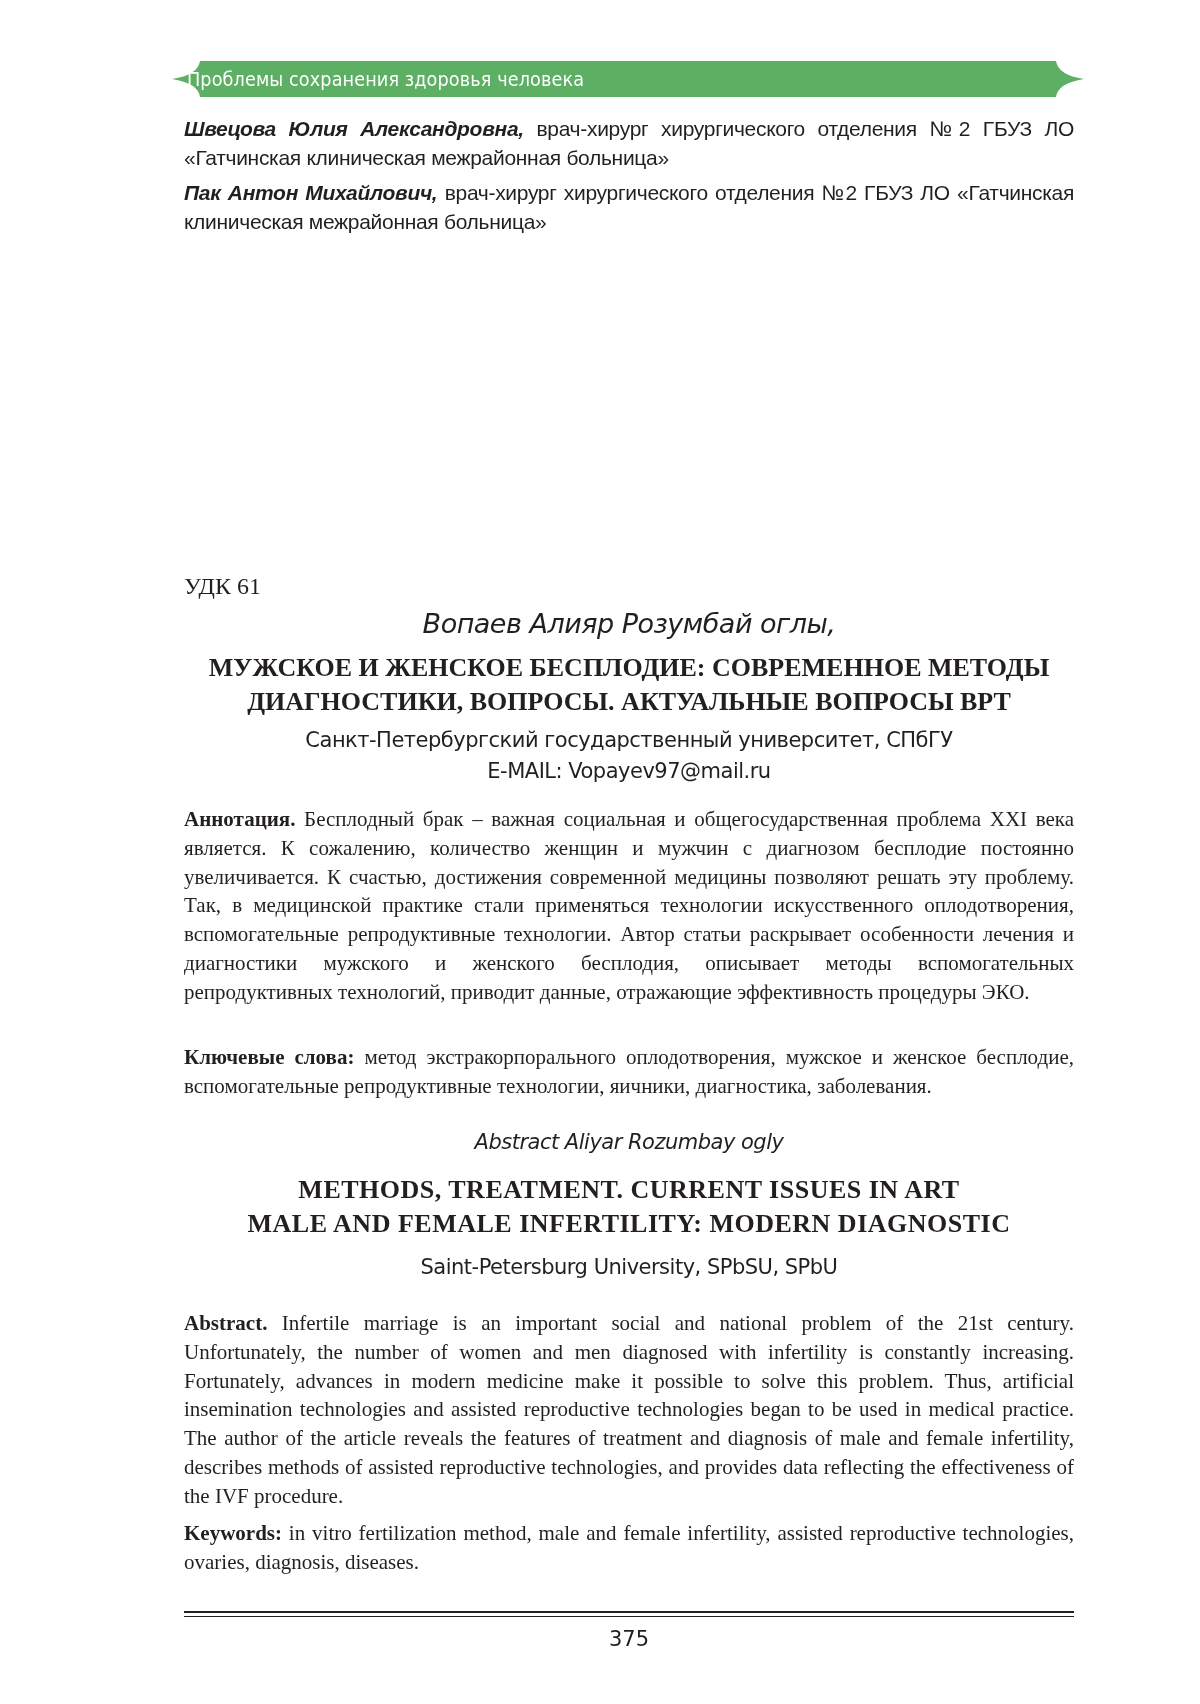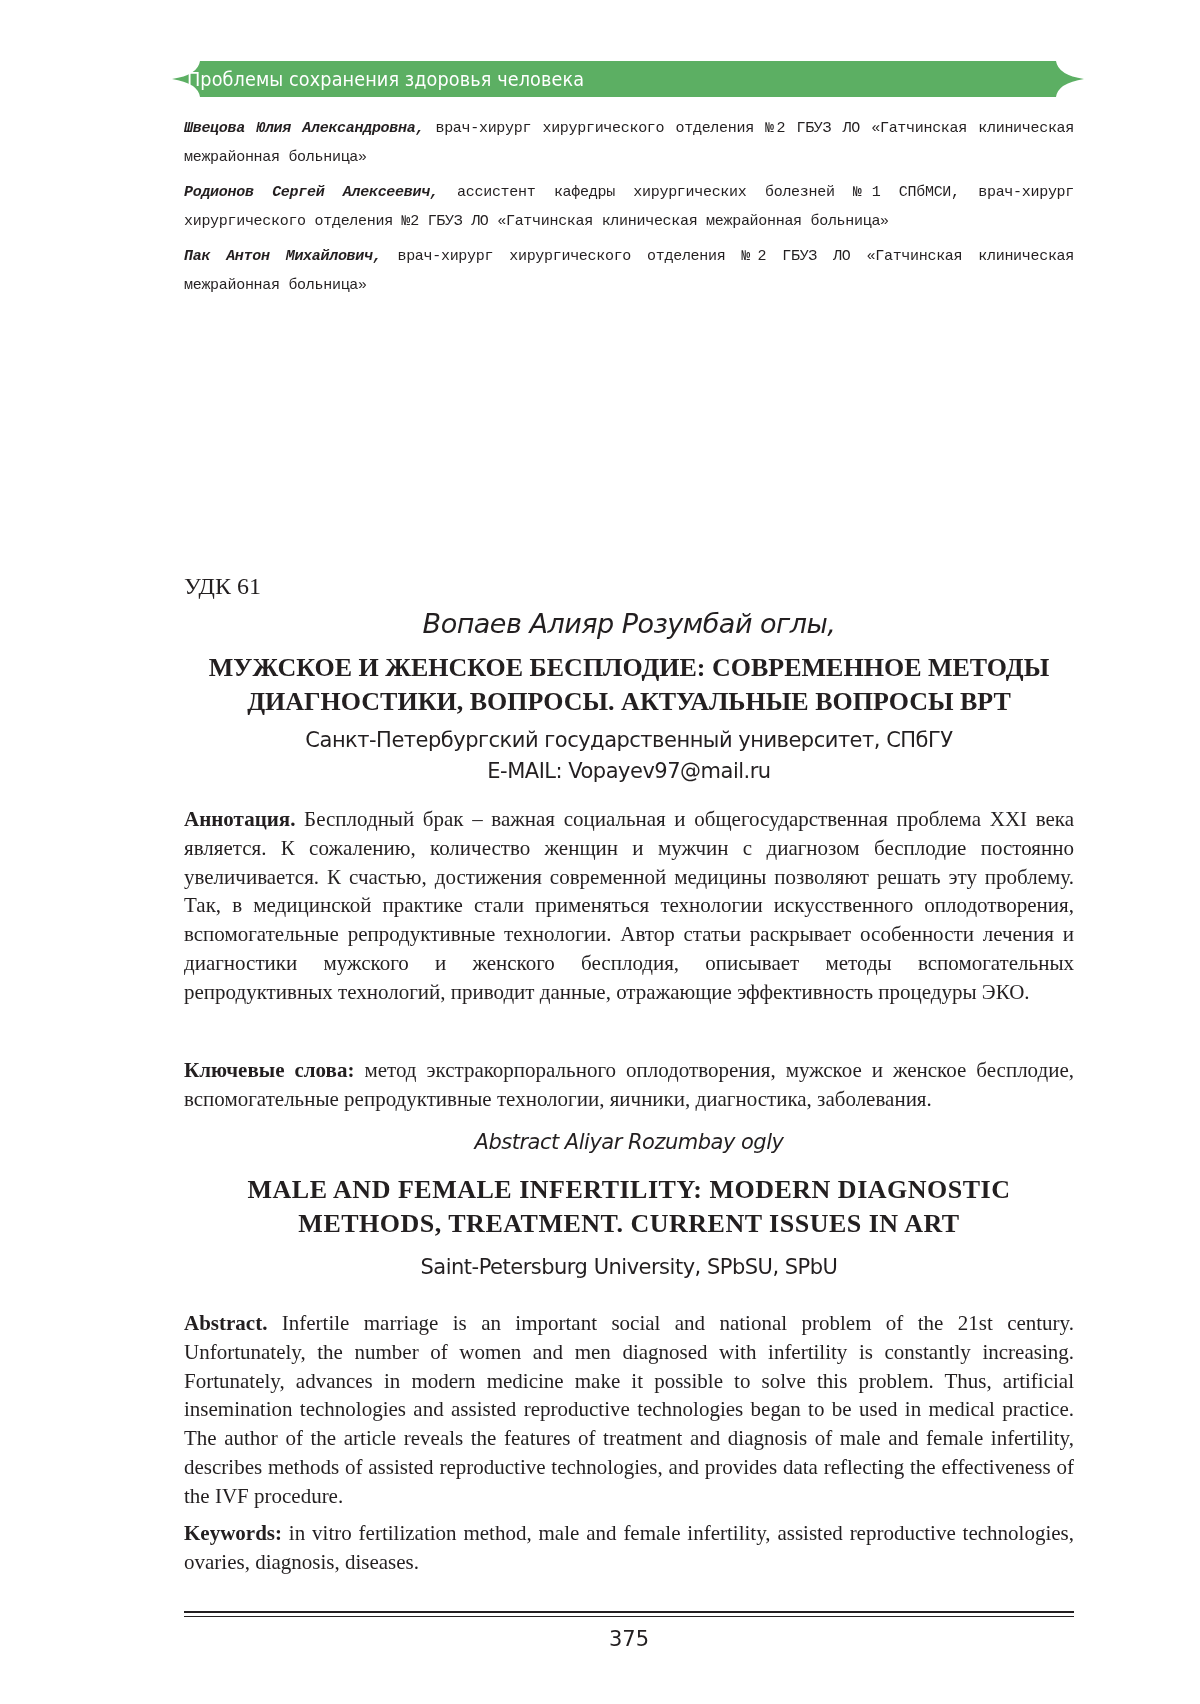--- a/index.html
+++ b/index.html
@@ -8,33 +8,33 @@
     position:absolute; left:172px; top:61px; width:912px; height:36px;
     display:flex; align-items:center; justify-content:flex-start;
   }
   .banner svg { position:absolute; left:0; top:0; }
   .banner-text {
     position:relative; font-family:"DejaVu Sans", sans-serif; font-size:19px;
     color:#ffffff; letter-spacing:0.1px; transform:scaleX(0.93);
   }
   .col { position:absolute; left:184px; width:890px; }
   .bio {
-    font-family:Liberation Mono, monospace; font-size:15px; line-height:29px;
+    font-family:Liberation Sans, sans-serif; font-size:21px; line-height:29px;
     text-align:justify; margin:0 0 6px 0; letter-spacing:-0.3px;
   }
   .bio .name { font-weight:bold; font-style:italic; }
   .udk { position:absolute; left:184px; top:573px; font-family:"Liberation Serif", serif; font-size:24px; }
   .center { text-align:center; }
   .author-ru { position:absolute; left:184px; width:890px; top:608px; font-family:"DejaVu Sans", sans-serif; font-style:italic; font-size:27px; letter-spacing:-0.5px; }
   .title-ru { position:absolute; left:184px; width:890px; top:651px; font-family:"Liberation Serif", serif; font-weight:bold; font-size:26px; line-height:34px; }
   .affil-ru { position:absolute; left:184px; width:890px; top:725px; font-family:"DejaVu Sans", sans-serif; font-size:21px; line-height:31px; letter-spacing:-0.5px; }
   .para { font-family:"Liberation Serif", serif; font-size:21px; line-height:28.8px; text-align:justify; margin:0; }
   .para b { font-weight:bold; }
   .abs-ru { position:absolute; left:184px; width:890px; top:805px; }
-  .kw-ru { position:absolute; left:184px; width:890px; top:1043px;margin-top:13px; }
+  .kw-ru { position:absolute; left:184px; width:890px; top:1043px; }
   .author-en { position:absolute; left:184px; width:890px; top:1130px; font-family:"DejaVu Sans", sans-serif; font-style:italic; font-size:21px; letter-spacing:-0.5px; }
   .title-en { position:absolute; left:184px; width:890px; top:1173px; font-family:"Liberation Serif", serif; font-weight:bold; font-size:26px; line-height:34px; letter-spacing:0.5px; }
   .affil-en { position:absolute; left:184px; width:890px; top:1255px; font-family:"DejaVu Sans", sans-serif; font-size:21px; letter-spacing:-0.5px; }
   .abs-en { position:absolute; left:184px; width:890px; top:1309px; }
   .kw-en { position:absolute; left:184px; width:890px; top:1519px; }
   .rule1 { position:absolute; left:184px; width:890px; top:1611px; height:2px; background:#231f20; }
   .rule2 { position:absolute; left:184px; width:890px; top:1616px; height:1px; background:#231f20; }
   .pagenum { position:absolute; left:184px; width:890px; top:1627px; text-align:center; font-family:"DejaVu Sans", sans-serif; font-size:21px; }
 </style>
 </head>
@@ -44,23 +44,20 @@
   <svg width="912" height="36" viewBox="0 0 912 36">
     <path d="M14 0 L898 0 Q886 10 886 18 Q886 26 898 36 L14 36 Q26 26 26 18 Q26 10 14 0 Z" fill="#ffffff"></path>
     <path d="M28 0 L884 0 Q886 14 912 18 Q886 22 884 36 L28 36 Q26 22 0 18 Q26 14 28 0 Z" fill="#5caf63"></path>
   </svg>
   <span class="banner-text">Проблемы сохранения здоровья человека</span>
 </div>
 
 <div class="col" style="top:114px;">
   <p class="bio">
     <span class="name">Швецова Юлия Александровна,</span><span> врач-хирург хирургического отделения №2 ГБУЗ ЛО «Гатчинская клиническая межрайонная больница»</span>
-  </p>
-  <p class="bio">
-    <span class="name">Родионов Сергей Алексеевич,</span><span> ассистент кафедры хирургических болезней №1 СПбМСИ, врач-хирург хирургического отделения №2 ГБУЗ ЛО «Гатчинская клиническая межрайонная больница»</span>
   </p>
   <p class="bio">
     <span class="name">Пак Антон Михайлович,</span><span> врач-хирург хирургического отделения №2 ГБУЗ ЛО «Гатчинская клиническая межрайонная больница»</span>
   </p>
 </div>
 
 <div class="udk">УДК 61</div>
 
 <div class="author-ru center">Вопаев Алияр Розумбай оглы,</div>
 <div class="title-ru center">
@@ -74,22 +71,22 @@
 
 <p class="para abs-ru">
   <b>Аннотация.</b><span> Бесплодный брак – важная социальная и общегосударственная проблема XXI века является. К сожалению, количество женщин и мужчин с диагнозом бесплодие постоянно увеличивается. К счастью, достижения современной медицины позволяют решать эту проблему. Так, в медицинской практике стали применяться технологии искусственного оплодотворения, вспомогательные репродуктивные технологии. Автор статьи раскрывает особенности лечения и диагностики мужского и женского бесплодия, описывает методы вспомогательных репродуктивных технологий, приводит данные, отражающие эффективность процедуры ЭКО.</span>
 </p>
 <p class="para kw-ru">
   <b>Ключевые слова:</b><span> метод экстракорпорального оплодотворения, мужское и женское бесплодие, вспомогательные репродуктивные технологии, яичники, диагностика, заболевания.</span>
 </p>
 
 <div class="author-en center">Abstract Aliyar Rozumbay ogly</div>
 <div class="title-en center">
+  <div>METHODS, TREATMENT. CURRENT ISSUES IN ART</div>
   <div>MALE AND FEMALE INFERTILITY: MODERN DIAGNOSTIC</div>
-  <div>METHODS, TREATMENT. CURRENT ISSUES IN ART</div>
 </div>
 <div class="affil-en center">Saint-Petersburg University, SPbSU, SPbU</div>
 
 <p class="para abs-en">
   <b>Abstract.</b><span> Infertile marriage is an important social and national problem of the 21st century. Unfortunately, the number of women and men diagnosed with infertility is constantly increasing. Fortunately, advances in modern medicine make it possible to solve this problem. Thus, artificial insemination technologies and assisted reproductive technologies began to be used in medical practice. The author of the article reveals the features of treatment and diagnosis of male and female infertility, describes methods of assisted reproductive technologies, and provides data reflecting the effectiveness of the IVF procedure.</span>
 </p>
 <p class="para kw-en">
   <b>Keywords:</b><span> in vitro fertilization method, male and female infertility, assisted reproductive technologies, ovaries, diagnosis, diseases.</span>
 </p>
 

